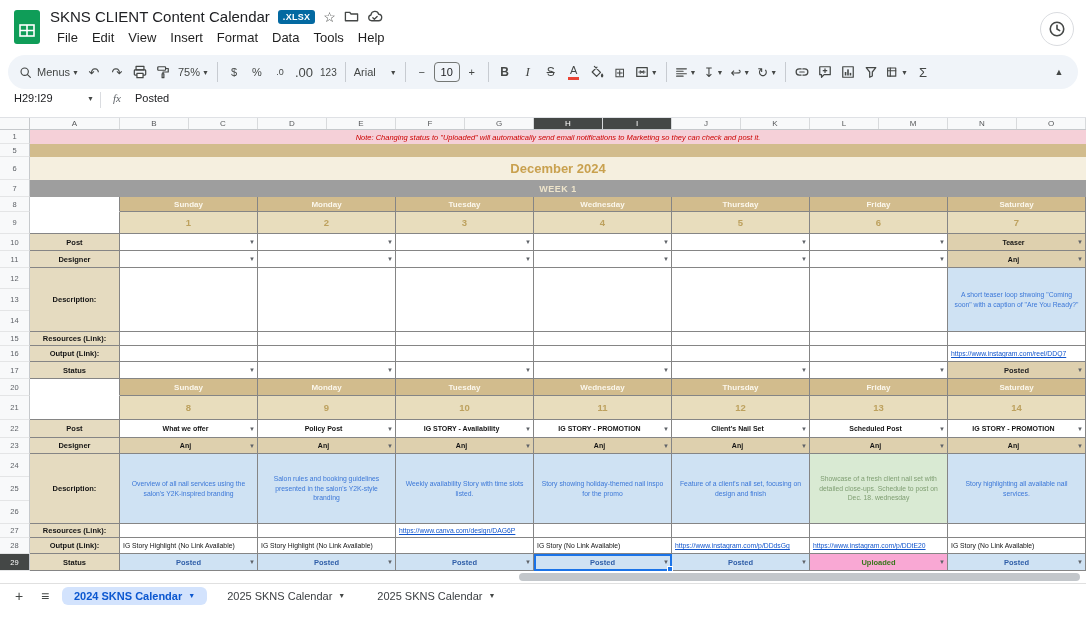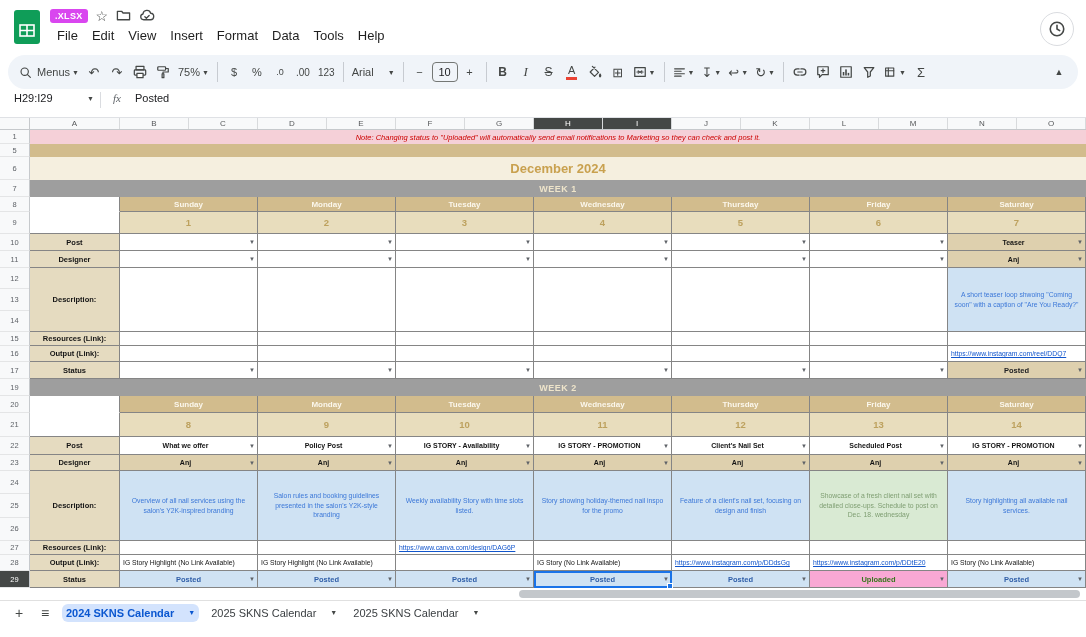--- a/index.html
+++ b/index.html
@@ -3,21 +3,21 @@
 <meta charset="utf-8">
 <style>
   *{box-sizing:border-box;margin:0;padding:0;}
   html,body{width:1086px;height:637px;overflow:hidden;background:#fff;
     font-family:"Liberation Sans",sans-serif;color:#202124;}
   
   .titlebar{height:54px;display:flex;align-items:flex-start;padding:8px 12px 0 14px;}
   .logo{margin-right:10px;margin-top:2px;}
   .title-block{display:flex;flex-direction:column;}
   .title-row{display:flex;align-items:center;gap:8px;font-size:15px;}
-  .badge{background:#d946ef;color:#fff;font-size:9px;font-weight:bold;padding:2px 5px;border-radius:3px;letter-spacing:.3px;}
+  .badge{background:#0369a1;color:#fff;font-size:9px;font-weight:bold;padding:2px 5px;border-radius:3px;letter-spacing:.3px;}
   .ticon{font-size:14px;color:#444746;line-height:1;}
   .menubar{display:flex;margin-top:3px;}
   .menu-item{font-size:13px;padding:2px 7px;border-radius:4px;color:#1f1f1f;cursor:default;}
   .titlebar-right{margin-left:auto;display:flex;align-items:center;margin-top:4px;}
   .hist-btn{width:34px;height:34px;border:1px solid #dadce0;border-radius:50%;display:flex;align-items:center;justify-content:center;background:#fff;}
   
   .toolbar-wrap{padding:1px 8px 3px 8px;height:38px;}
   .toolbar{height:34px;background:#f0f4f9;border-radius:17px;display:flex;align-items:center;padding:0 8px;gap:1px;}
   .tbtn{height:24px;min-width:22px;padding:0 3px;display:flex;align-items:center;justify-content:center;border-radius:4px;color:#444746;font-size:11px;white-space:nowrap;}
   .tglyph{font-size:13px;line-height:1;}
@@ -77,36 +77,37 @@
   .handle{position:absolute;right:-2px;bottom:-2px;width:6px;height:6px;background:#1a73e8;border:1px solid #fff;z-index:5;}
   
   .h12{height:12px}.h13{height:13px}.h14{height:14px}.h15{height:15px}.h16{height:16px}
   .h17{height:17px}.h18{height:18px}.h22{height:22px}.h23{height:23px}.h24{height:24px}
   .h64{height:64px}.h70{height:70px}
   
   .hscroll{height:12px;position:relative;background:#fff;}
   .hthumb{position:absolute;left:519px;right:6px;top:2px;height:8px;background:#c3c7cb;border-radius:4px;}
   .tabbar{height:24px;border-top:1px solid #e0e0e0;background:#fff;display:flex;align-items:center;padding-left:10px;gap:8px;font-size:11px;}
   .tbicon{font-size:14px;color:#444746;width:18px;text-align:center;}
-  .tab{display:flex;align-items:center;gap:12px;padding:3px 4px;color:#3c4043;white-space:nowrap;}
+  .tab{display:flex;align-items:center;gap:4px;padding:3px 12px;color:#3c4043;white-space:nowrap;}
   .tab .caret{font-size:7px;}
   .tab-active{background:#d3e3fd;color:#0b57d0;font-weight:bold;border-radius:6px;}
   .tab-active .caret{color:#0b57d0;}
 </style>
 </head>
 <body>
 
 <header class="titlebar">
   <svg class="logo" width="26" height="34" viewBox="0 0 26 34">
     <rect width="26" height="34" rx="3" fill="#0f9d58"></rect>
     <rect x="6" y="15" width="14" height="11" fill="none" stroke="#fff" stroke-width="1.6"></rect>
     <path d="M6 20.5 h14 M13 15 v11" stroke="#fff" stroke-width="1.6" fill="none"></path>
   </svg>
   <div class="title-block">
     <div class="title-row">
+      <span>SKNS CLIENT Content Calendar</span>
       <span class="badge">.XLSX</span>
       <span class="ticon">☆</span>
       <svg class="ic" width="15" height="15" viewBox="0 0 16 16">
         <path d="M1.5 3.5 h4.5 l1.5 1.8 h7 v7.2 h-13 z"></path>
       </svg>
       <svg class="ic" width="16" height="15" viewBox="0 0 17 16">
         <path d="M4.6 12.5 a3.1 3.1 0 0 1 -.4 -6.1 A4.2 4.2 0 0 1 12.4 5.6 a2.9 2.9 0 0 1 -.4 6.9 z"></path>
         <path d="M6.2 9.4 l1.6 1.6 l3 -3"></path>
       </svg>
     </div>
@@ -158,21 +159,21 @@
       </svg>
     </div>
     <div class="tbtn">
       <span>75%</span>
       <span class="caret">▼</span>
     </div>
     <div class="tdiv"></div>
     <div class="tbtn">$</div>
     <div class="tbtn">%</div>
     <div class="tbtn" style="font-size:9px">.0</div>
-    <div class="tbtn" style="font-size:10px">.00</div>
+    <div class="tbtn" style="font-size:13px">.00</div>
     <div class="tbtn" style="font-size:10px">123</div>
     <div class="tdiv"></div>
     <div class="tbtn">
       <span>Arial</span>
       <span class="caret" style="margin-left:14px">▼</span>
     </div>
     <div class="tdiv"></div>
     <div class="tbtn">−</div>
     <div class="sizebox">10</div>
     <div class="tbtn">+</div>
@@ -467,24 +468,20 @@
         <span></span>
         <span class="dd">▼</span>
       </div>
     <div class="cell dc stc ctr tanc">
         <span>Posted</span>
         <span class="dd">▼</span>
       </div>
   </div>
 
 
-  <div class="r h17">
-    <div class="gut">19</div>
-    <div class="mg wk ctr">WEEK 2</div>
-  </div>
 
   <div class="r h17">
     <div class="gut">20</div>
     <div class="cell ca nbb"></div>
     <div class="cell dc dayhdr ctr">Sunday</div>
     <div class="cell dc dayhdr ctr">Monday</div>
     <div class="cell dc dayhdr ctr">Tuesday</div>
     <div class="cell dc dayhdr ctr">Wednesday</div>
     <div class="cell dc dayhdr ctr">Thursday</div>
     <div class="cell dc dayhdr ctr">Friday</div>

